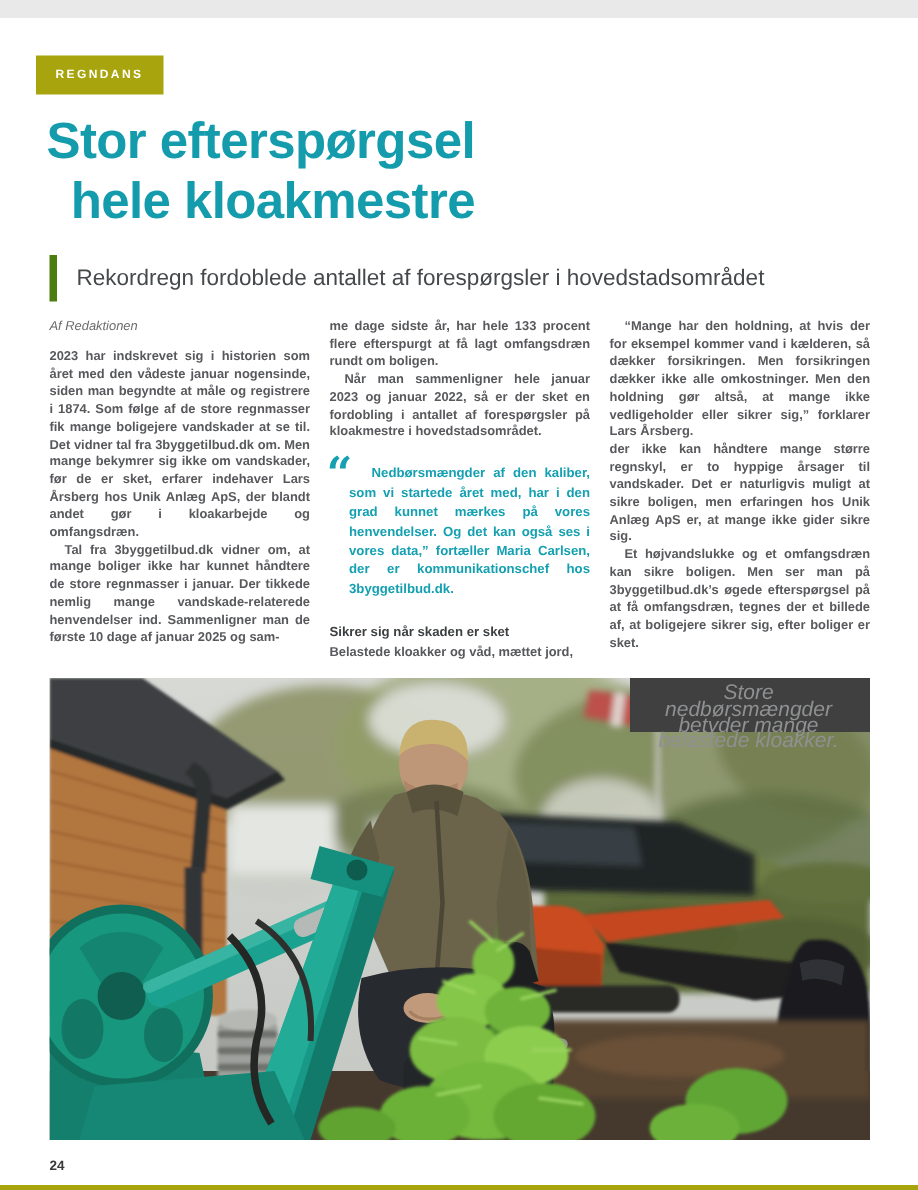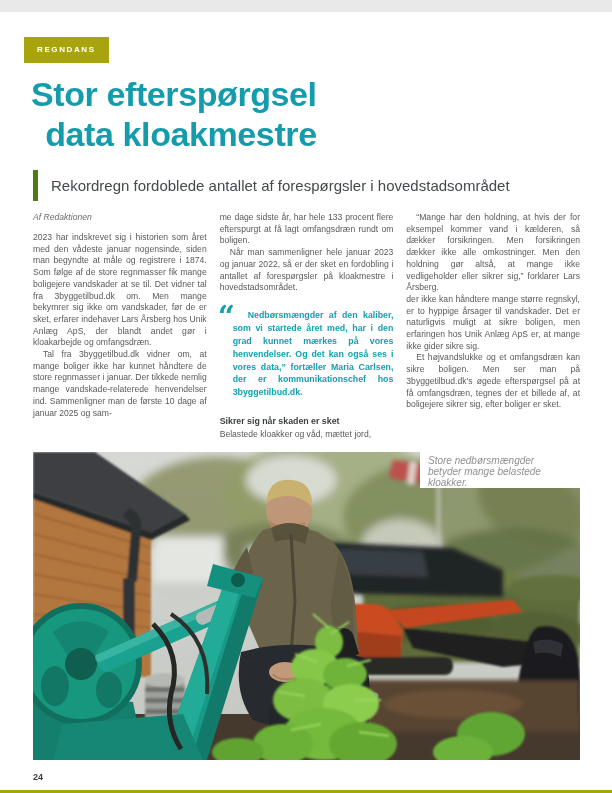--- a/index.html
+++ b/index.html
@@ -27,20 +27,21 @@
     position:absolute;left:33px;top:200px;width:547px;
     display:flex;gap:13px;
   }
   .col{flex:1 1 0;min-width:0;}
   .byline{
     font-style:italic;color:#6b6b6b;font-size:8.6px;margin:0 0 10px 0;
   }
   .p{
     margin:0;color:#58595c;font-size:8.6px;line-height:11.7px;
     text-align:justify;
+    font-weight:bold;
   }
   .p.indent{text-indent:10px;}
   .quote{
     position:relative;margin:15px 0 0 0;padding-left:13px;
     color:#14a0b1;font-weight:bold;font-size:8.8px;line-height:12.9px;
     text-align:justify;text-indent:15px;
   }
   .qmark{
     position:absolute;left:-2px;top:-7px;text-indent:0;
     font-family:"DejaVu Serif",serif;font-size:30px;line-height:30px;
@@ -49,41 +50,41 @@
   .subhead{
     margin:17px 0 3px 0;color:#3c3f41;font-weight:bold;font-size:8.8px;
   }
   .photo{
     position:absolute;left:33px;top:440px;width:547px;height:308px;
     overflow:hidden;background:#cdd0ca;
   }
   .photo svg{display:block;}
   .caption{
     position:absolute;top:0;right:0;width:142px;height:28px;
-    background:#ffffff;padding:4px 10px 4px 8px;
-    font-style:italic;color:#8f9092;font-size:10px;line-height:10.8px;
-    text-align:left;
+    background:#404040;padding:4px 10px 4px 8px;
+    font-style:italic;color:#8f9092;font-size:14px;line-height:10.8px;
+    text-align:center;
   }
   .pagenum{
     position:absolute;left:33px;top:760px;
     color:#3a3a3a;font-size:9px;font-weight:bold;
   }
   .footbar{
     position:absolute;left:0;top:778px;width:612px;height:15px;
     background:#a8a40e;
   }
 </style>
 </head>
 <body>
 
 <div class="page">
 
   <div class="tag">REGNDANS</div>
 
-  <h1 class="headline"><span>Stor efterspørgsel</span><br><span>data kloakmestre</span></h1>
+  <h1 class="headline"><span>Stor efterspørgsel</span><br><span>hele kloakmestre</span></h1>
 
   <div class="standfirst">Rekordregn fordoblede antallet af forespørgsler i hovedstadsområdet</div>
 
   <div class="columns">
     <div class="col">
       <div class="byline">Af Redaktionen</div>
       <p class="p">2023 har indskrevet sig i historien som året med den vådeste januar nogensinde, siden man begyndte at måle og registrere i 1874. Som følge af de store regnmasser fik mange boligejere vandskader at se til. Det vidner tal fra 3byggetilbud.dk om. Men mange bekymrer sig ikke om vandskader, før de er sket, erfarer indehaver Lars Årsberg hos Unik Anlæg ApS, der blandt andet gør i kloakarbejde og omfangsdræn.</p>
       <p class="p indent">Tal fra 3byggetilbud.dk vidner om, at mange boliger ikke har kunnet håndtere de store regnmasser i januar. Der tikkede nemlig mange vandskade-relaterede henvendelser ind. Sammenligner man de første 10 dage af januar 2025 og sam-</p>
     </div>
     <div class="col">

